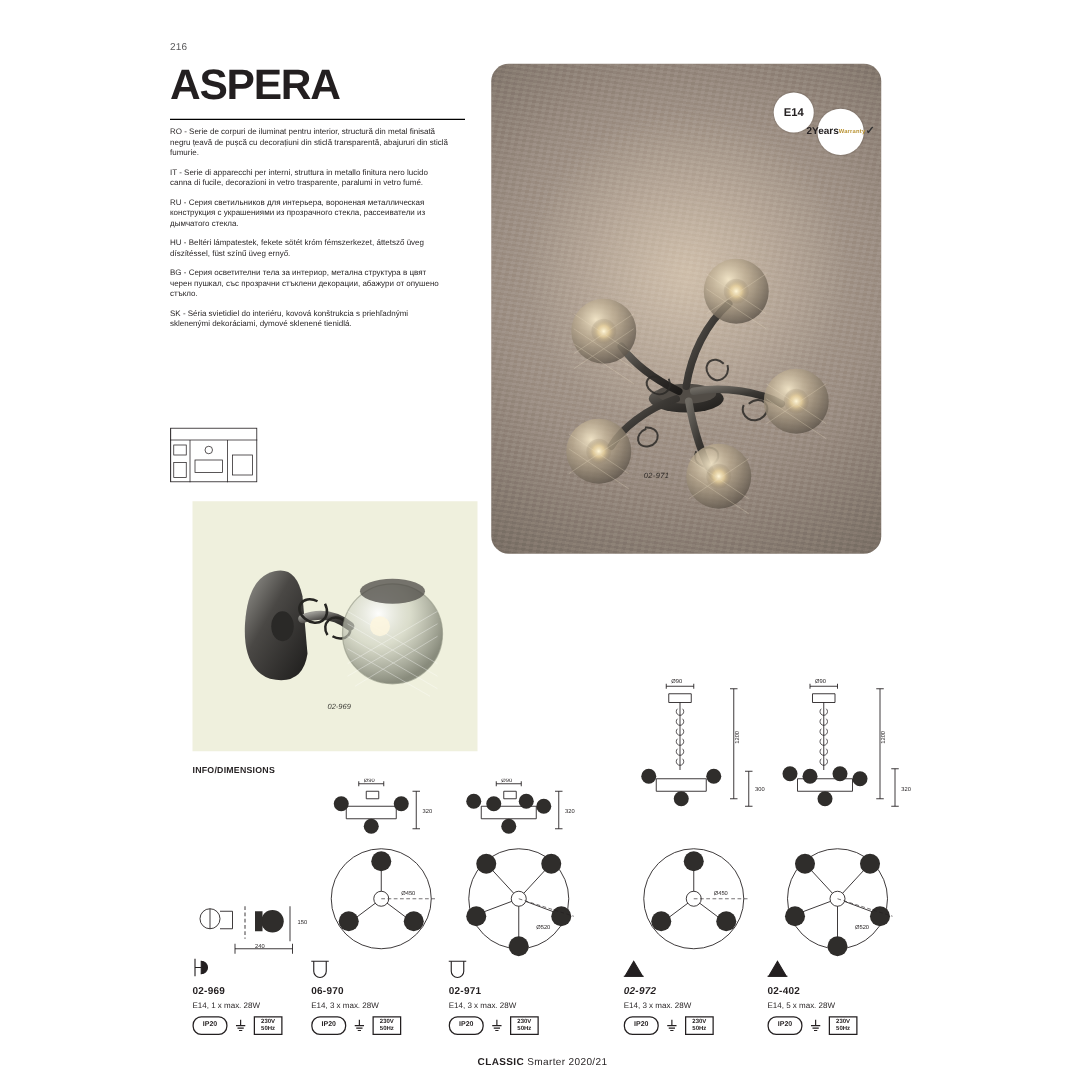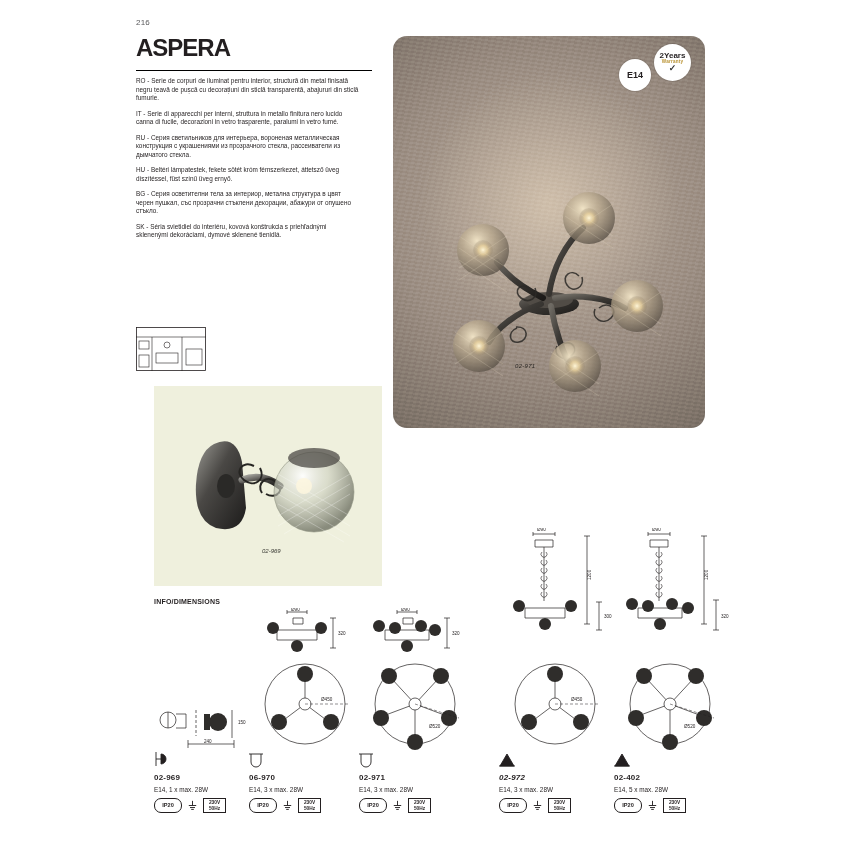--- a/index.html
+++ b/index.html
@@ -4,32 +4,32 @@
 <style>
   html,body{margin:0;padding:0;}
   body{
     width:868px;height:868px;
     background:#ffffff;
     font-family:"Liberation Sans", sans-serif;
     color:#231f20;
     position:relative;
     overflow:hidden;
   }
-  .page{position:absolute;inset:0;}
+  .page{position:absolute;inset:0;margin-top:15px;}
 
   
   .page-number{
     position:absolute;left:136px;top:18px;
     font-size:8px;color:#58585a;letter-spacing:.2px;
   }
 
   
   .left-col{position:absolute;left:136px;top:36px;width:236px;}
   .title{
-    font-size:24px;font-weight:bold;letter-spacing:-1px;
+    font-size:34px;font-weight:bold;letter-spacing:-1px;
     line-height:1;margin:0 0 10px 0;font-family:"Liberation Sans",sans-serif;
   }
   .rule{height:1px;background:#000;width:236px;margin-bottom:6px;}
   .intro{
     font-size:7.6px;font-weight:bold;line-height:1.35;
     margin-bottom:8px;width:230px;
   }
   .langs{font-size:6.4px;line-height:1.33;color:#231f20;}
   .langs p{margin:0 0 7px 0;width:224px;}
 
@@ -61,21 +61,21 @@
     font-size:6px;font-style:italic;color:#2a2724;letter-spacing:.3px;
   }
   
   .badge{
     position:absolute;width:32px;height:32px;border-radius:50%;
     background:#ffffff;display:flex;align-items:center;justify-content:center;
     font-size:9px;font-weight:bold;color:#231f20;
     box-shadow:0 0 0 1px rgba(0,0,0,.08);
   }
   .badge-e14{right:54px;top:23px;justify-content:center;}
-  .badge-warranty{right:14px;top:8px;width:37px;height:37px;flex-direction:column;line-height:1.05;}
+  .badge-warranty{right:14px;top:36px;width:37px;height:37px;flex-direction:row;line-height:1.05;}
   .badge-warranty .w1{font-size:8px;font-weight:bold;}
   .badge-warranty .w2{font-size:4.6px;color:#b8912f;font-weight:bold;letter-spacing:.2px;}
   .badge-warranty .wmark{font-size:9px;color:#2f2f2f;margin-top:-1px;}
 
   
   .photo2{
     position:absolute;left:154px;top:386px;width:228px;height:200px;
     background:#eff0dd;overflow:hidden;
   }
   .photo2-code{
@@ -560,14 +560,18 @@
 
         <g transform="translate(460,0)">
             <path d="M0 16 h16"></path>
             <path d="M8 4 L1 16 h14 z" fill="#231f20"></path>
           </g>
       </g>
     </svg>
 
   </div>
 
+  <div class="footer">
+    <span class="b">CLASSIC</span>
+    <span>Smarter 2020/21</span>
+  </div>
 
 </div>
 
 </body></html>

